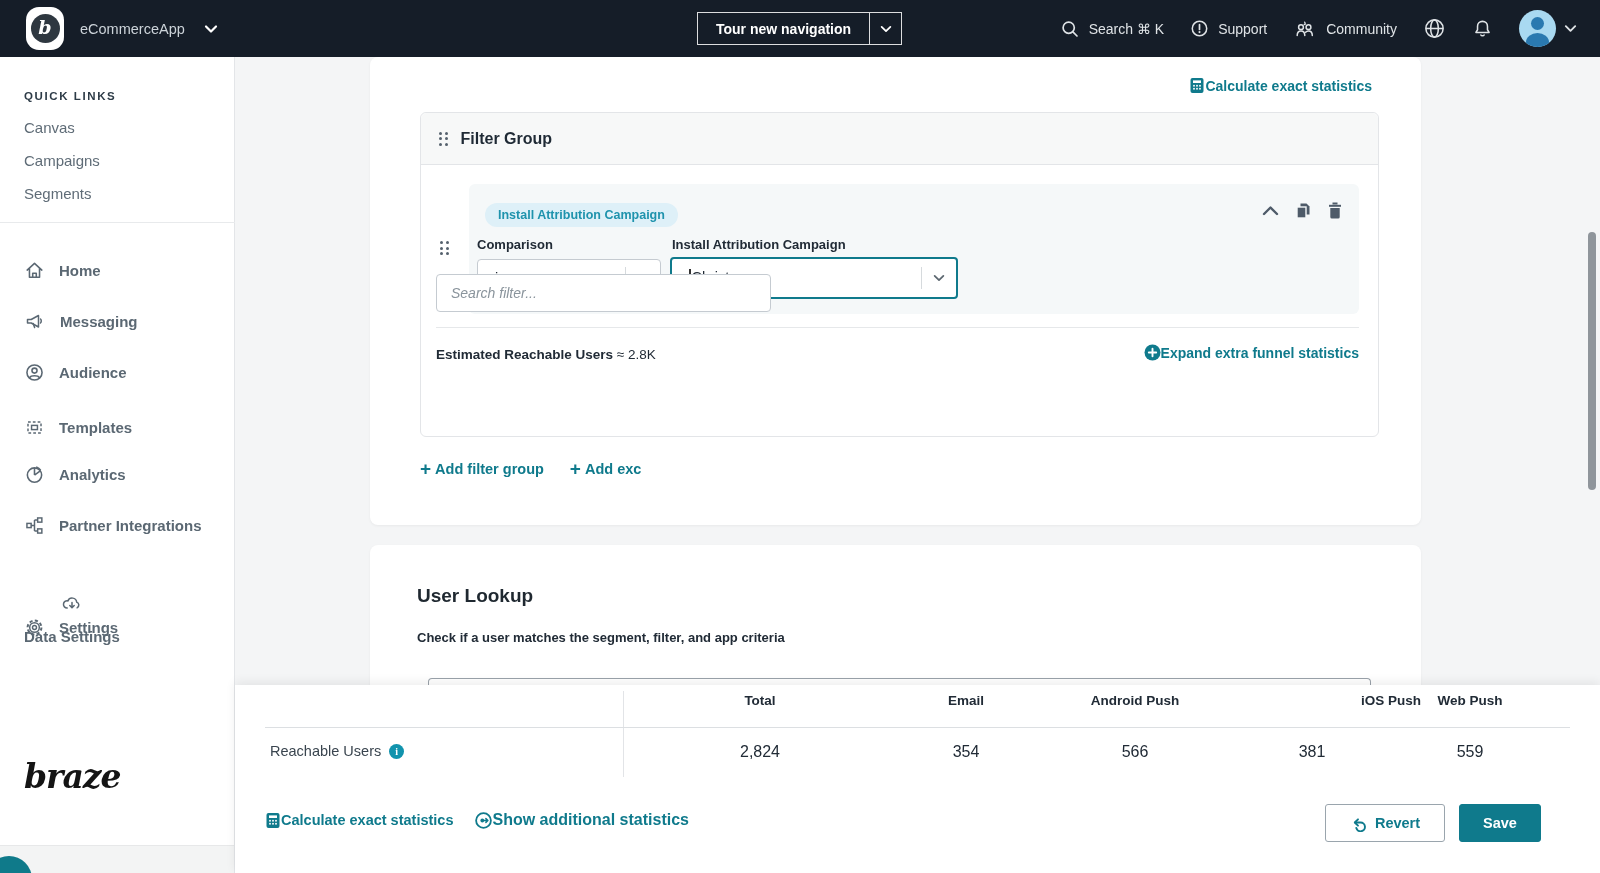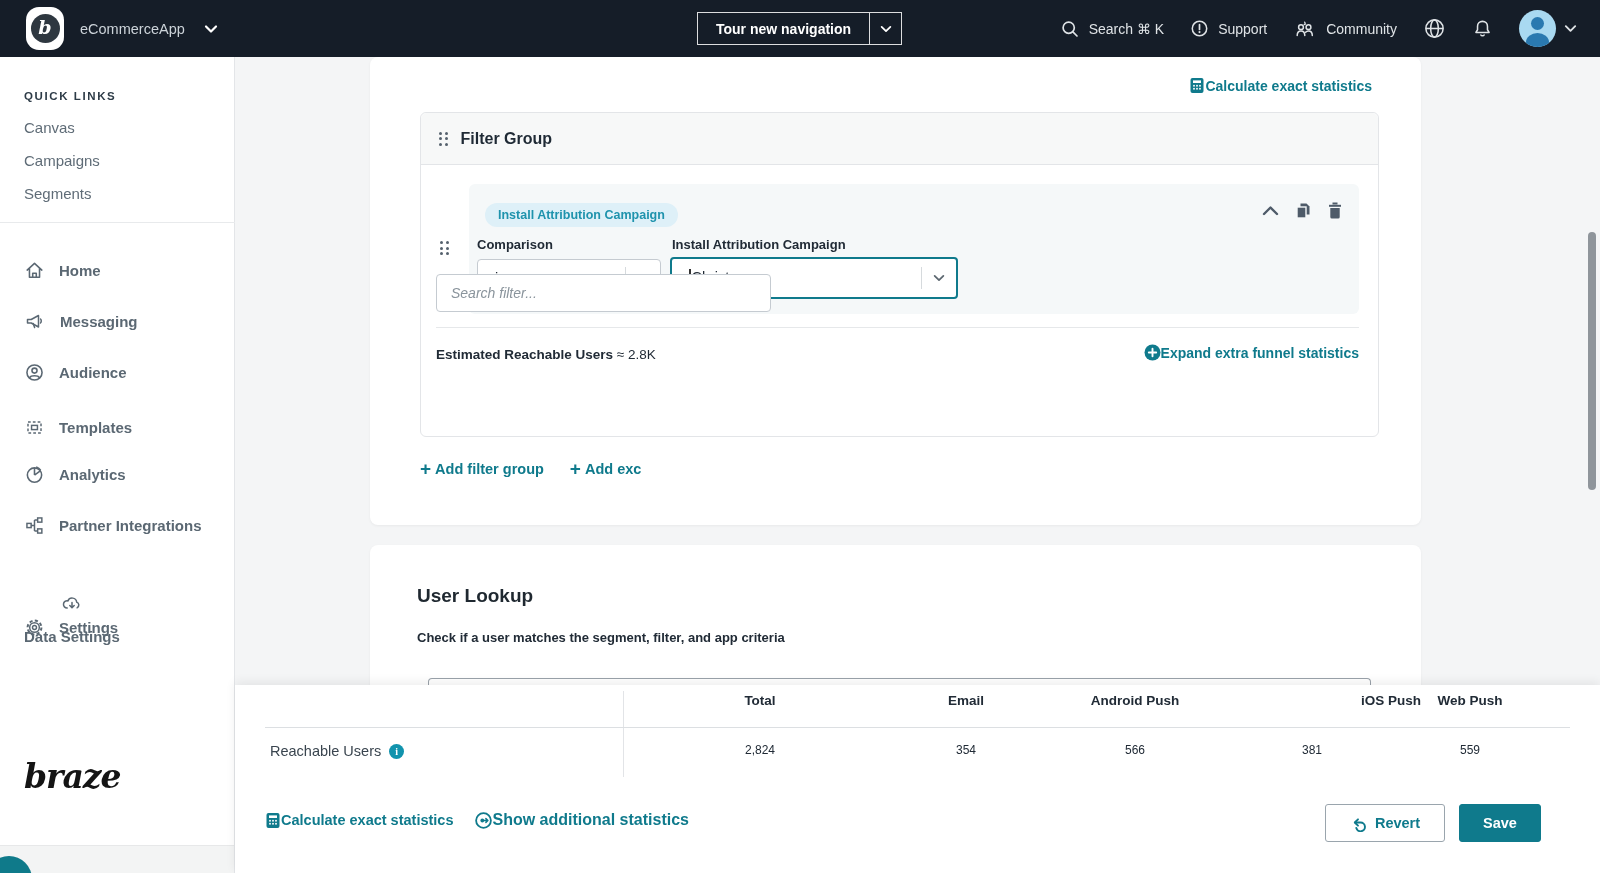--- a/index.html
+++ b/index.html
@@ -81,21 +81,21 @@
   
   .ul-title{position:absolute;left:47px;top:40px;font-size:19px;font-weight:700;color:#1f2830;}
   .ul-desc{position:absolute;left:47px;top:85px;font-size:13px;font-weight:700;color:var(--ink);}
   .ul-input{position:absolute;left:58px;top:133px;width:943px;height:12px;border:1px solid #9aa2aa;border-bottom:none;border-radius:4px 4px 0 0;background:#fff;}
 
   
   .overlay{position:absolute;left:235px;top:685px;width:1365px;height:188px;background:#fff;box-shadow:0 -3px 10px rgba(0,0,0,0.07);z-index:45;}
   .vdiv{position:absolute;left:388px;top:6px;width:1px;height:86px;background:#e2e4e7;}
   .hdiv{position:absolute;left:30px;right:30px;top:42px;height:1px;background:#dcdfe2;}
   .th{position:absolute;top:8px;transform:translateX(-50%);font-size:13.5px;font-weight:700;color:var(--ink);}
-  .td{position:absolute;top:58px;transform:translateX(-50%);font-size:12px;color:var(--ink);}
+  .td{position:absolute;top:58px;transform:translateX(-50%);font-size:16px;color:var(--ink);}
   .row-label{position:absolute;left:35px;top:58px;font-size:14.5px;color:#3a454f;display:flex;align-items:center;gap:8px;}
   .info-dot{width:15px;height:15px;border-radius:50%;background:#1193ad;color:#fff;font-size:10px;font-weight:700;display:flex;align-items:center;justify-content:center;font-family:"Liberation Serif",serif;}
   .foot-links{position:absolute;left:30px;top:126px;display:flex;align-items:center;gap:22px;}
   .btn{position:absolute;top:119px;height:38px;border-radius:3px;display:flex;align-items:center;justify-content:center;font-size:14.5px;font-weight:700;cursor:pointer;}
   .btn-revert{left:1090px;width:120px;background:#fff;border:1px solid #9aa5ad;color:var(--teal);gap:8px;}
   .btn-save{left:1224px;width:82px;background:var(--teal);color:#fff;border:1px solid var(--teal);}
 
   .scroll-thumb{position:absolute;left:1588px;top:232px;width:8px;height:258px;background:#8f959b;border-radius:4px;z-index:70;}
   .corner-bubble{position:absolute;left:-14px;top:856px;width:46px;height:46px;border-radius:50%;background:#0f7a8a;z-index:80;}
 

